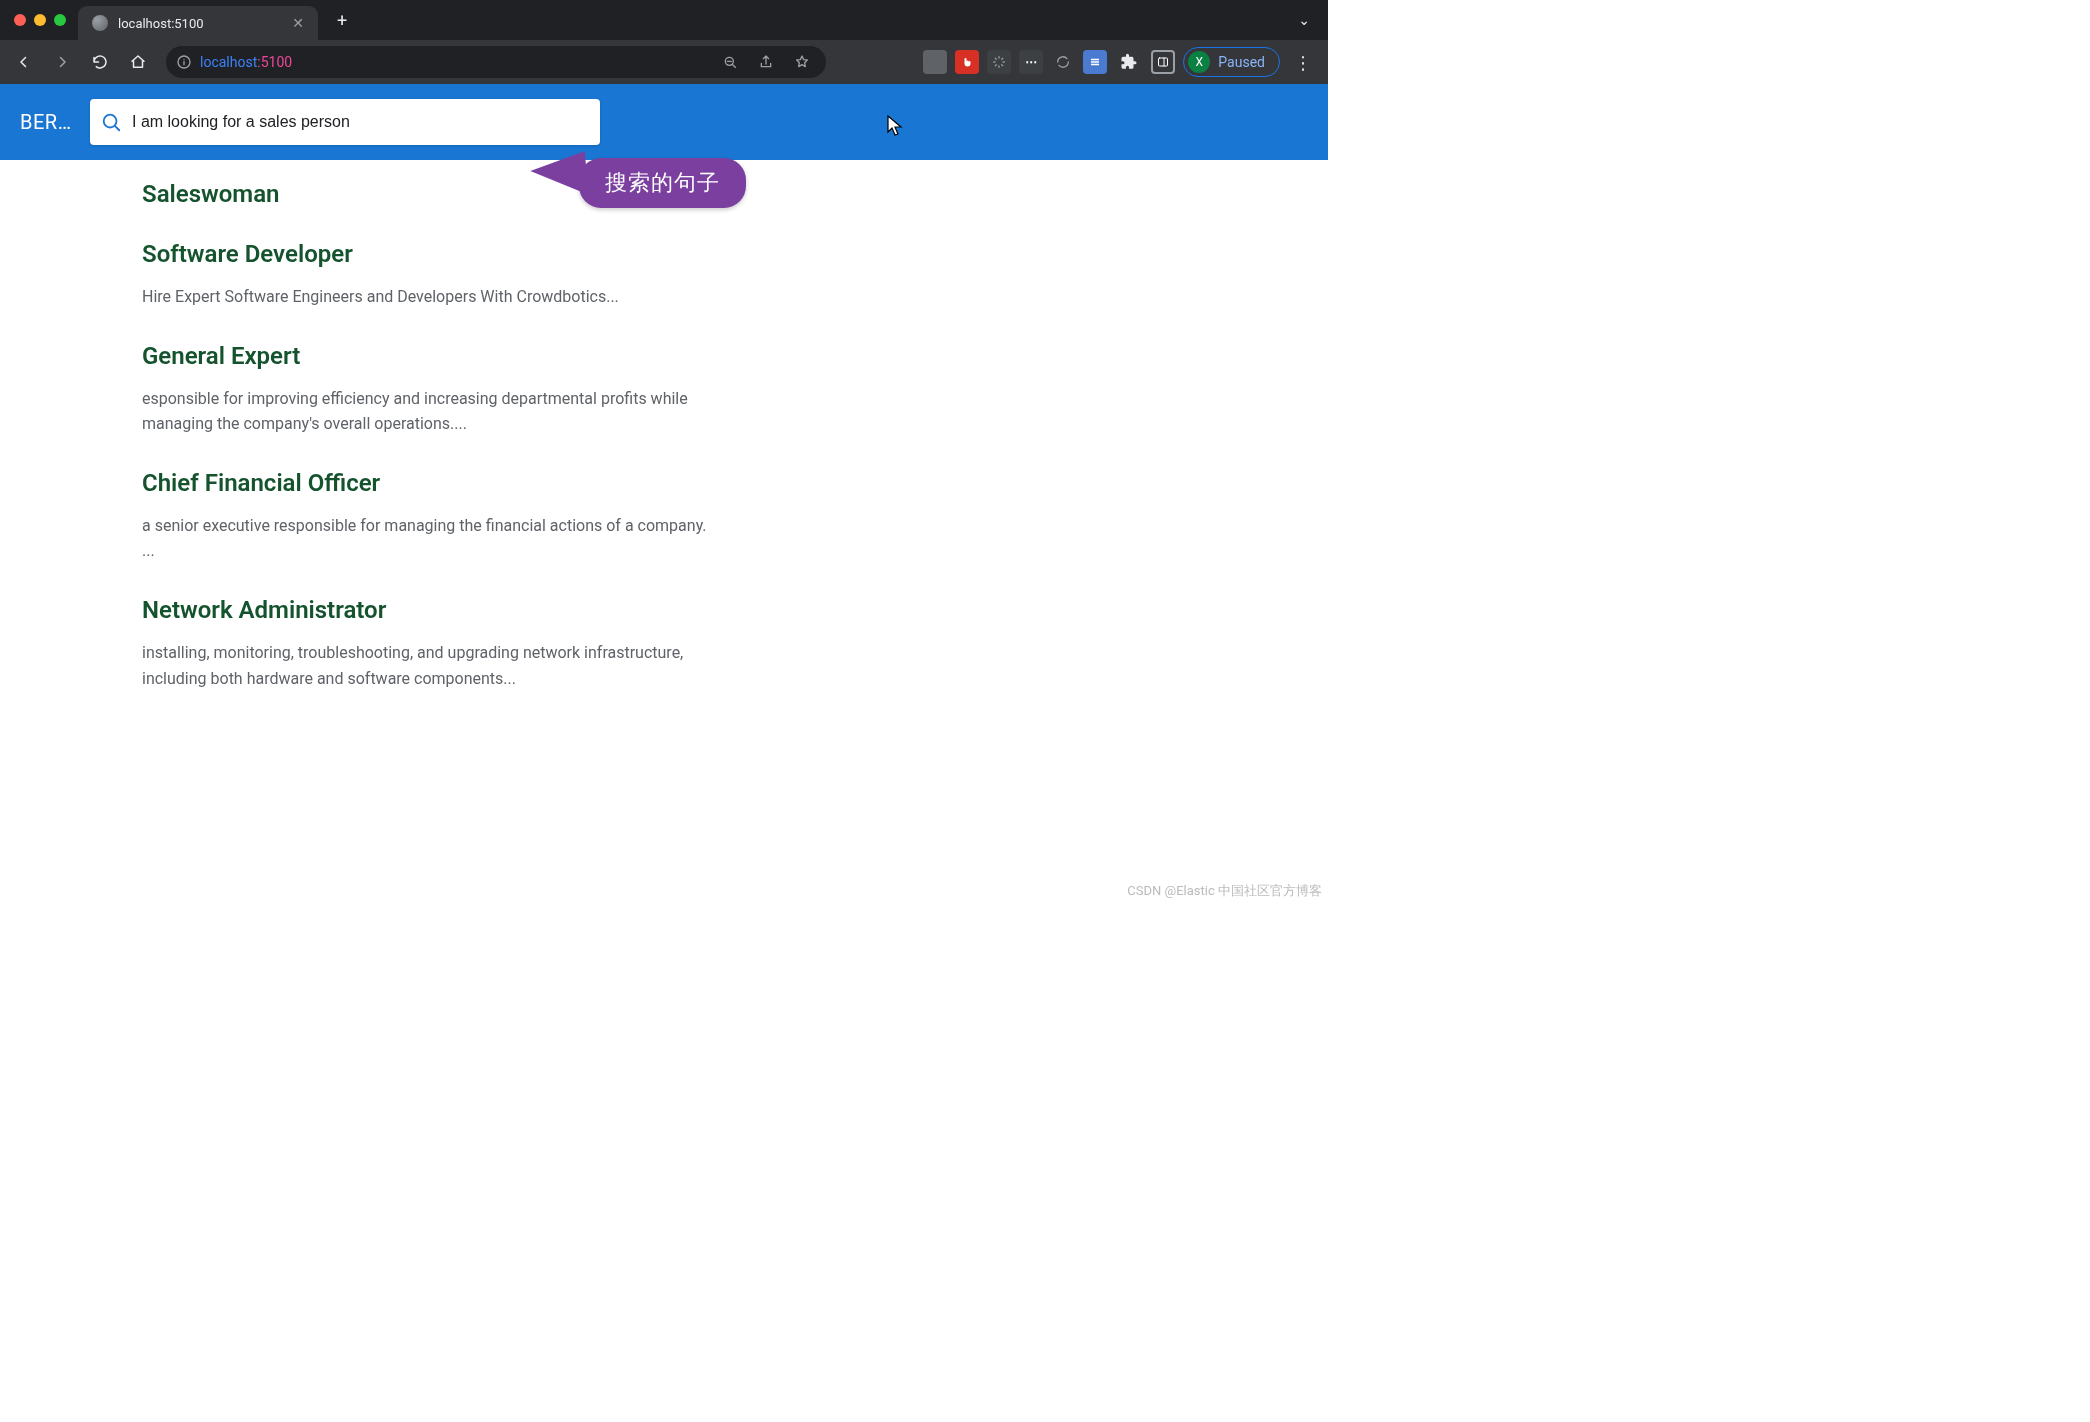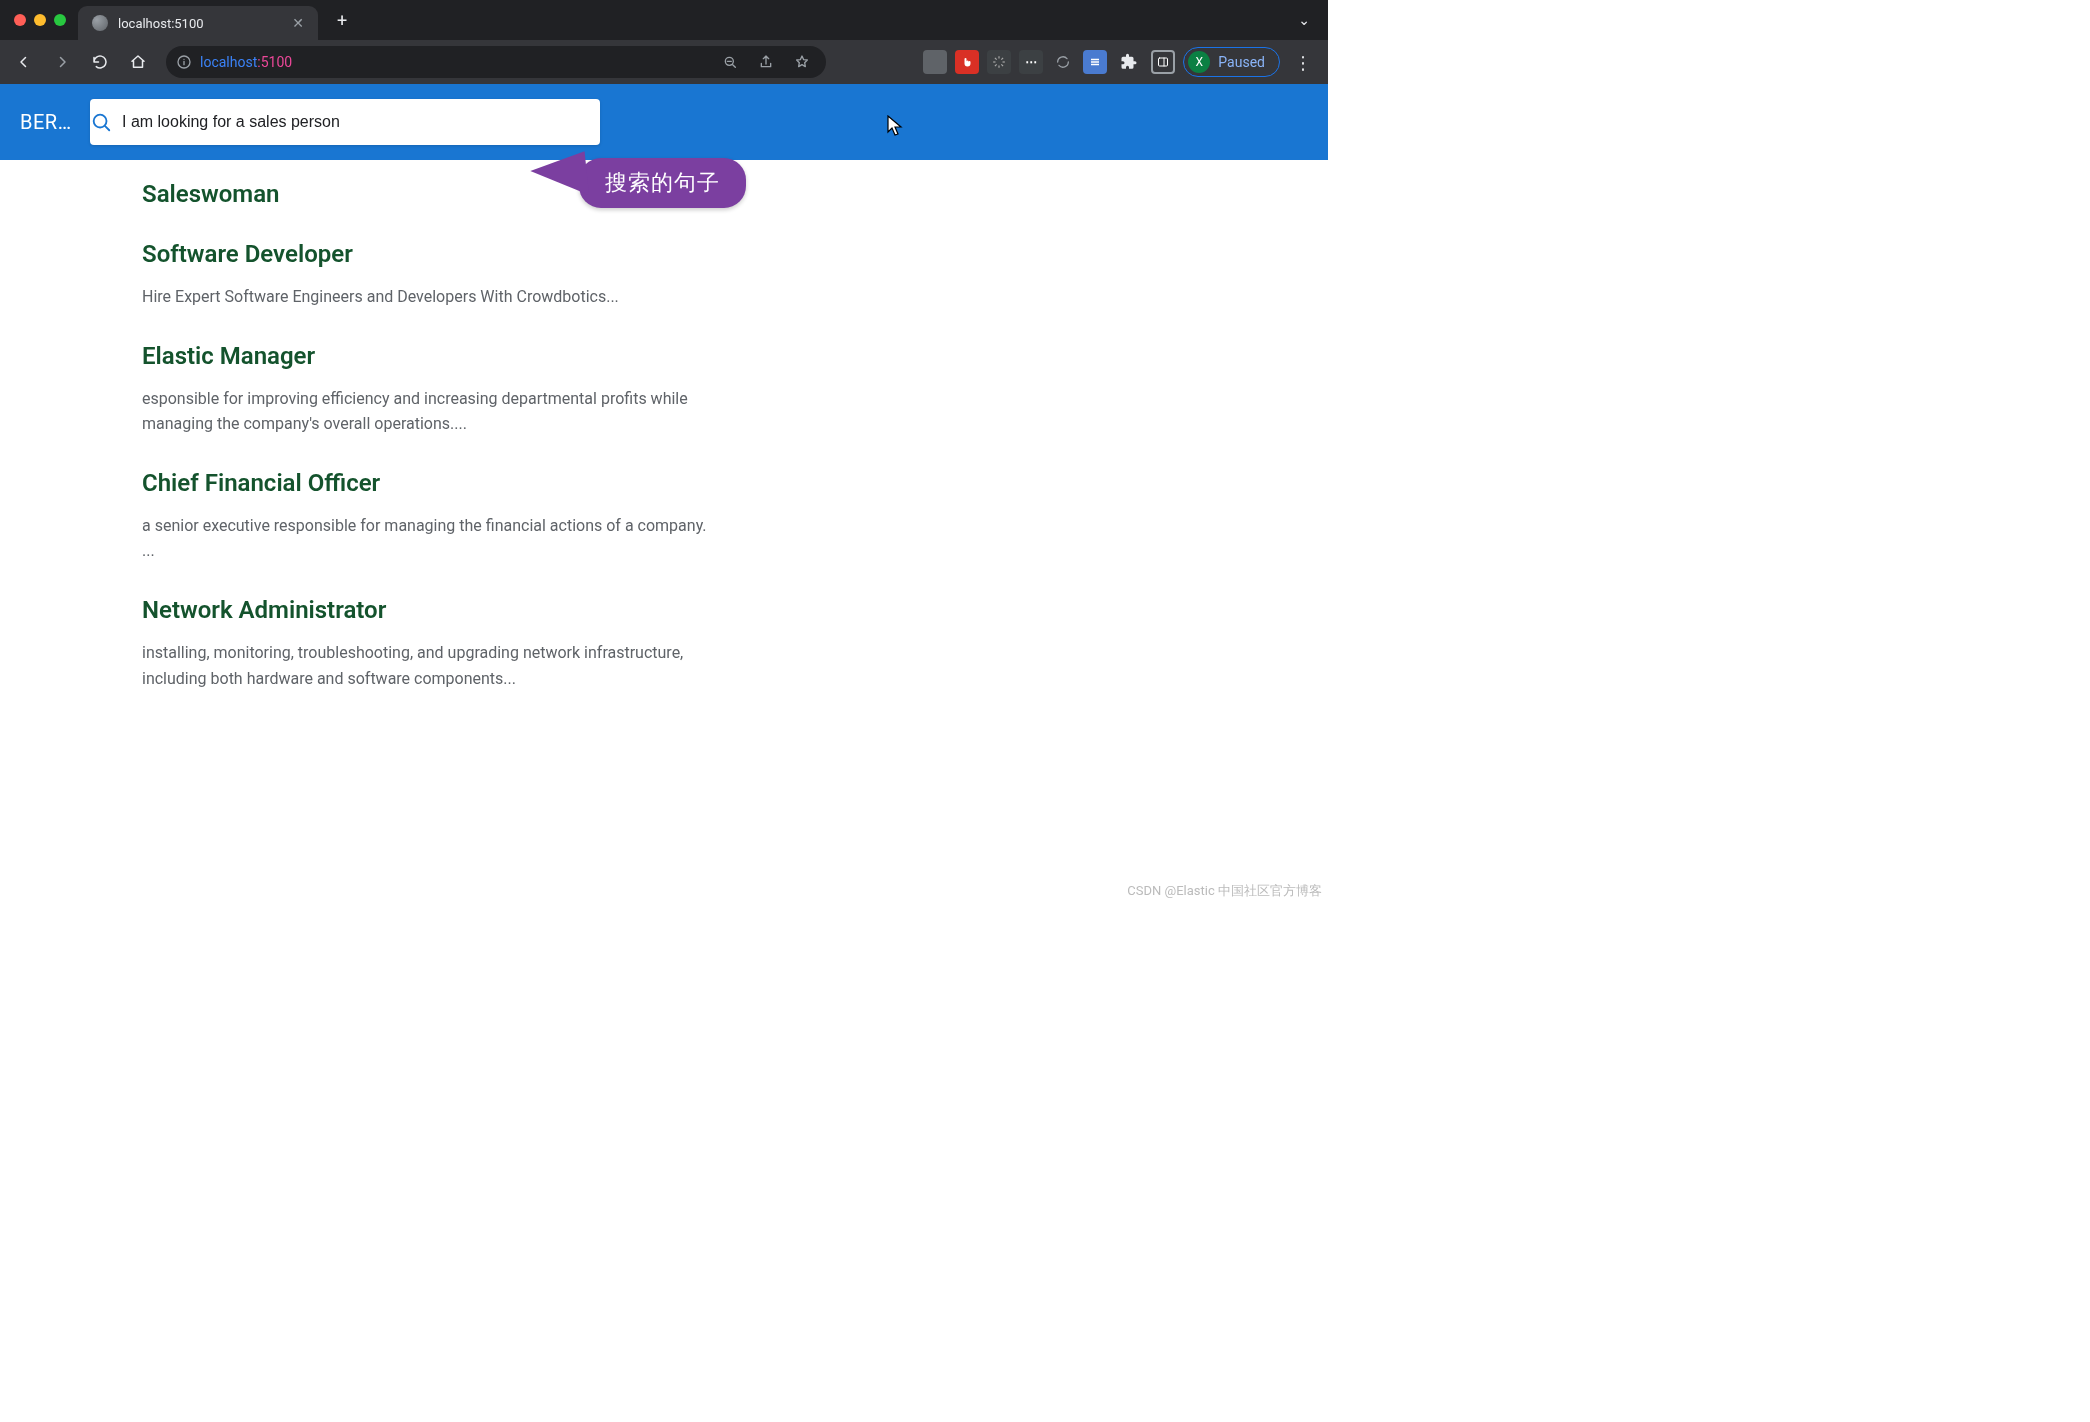--- a/index.html
+++ b/index.html
@@ -98,21 +98,21 @@
     position: relative;
   }
   .brand {
     font-size: 20px; letter-spacing: .5px;
     width: 54px; overflow: hidden; white-space: nowrap; text-overflow: ellipsis;
   }
   .searchbox {
     background: #fff; border-radius: 4px;
     height: 46px; width: 510px;
     display: flex; align-items: center; gap: 10px;
-    padding: 0 0;
+    padding: 0 10px;
     box-shadow: 0 1px 3px rgba(0,0,0,.15);
   }
   .searchbox svg { flex: 0 0 auto; }
   .searchbox input {
     border: none; outline: none; height: 100%; flex: 1 1 auto;
     font-size: 16px; color: #202124; background: transparent;
   }
 
   
   .callout {
@@ -309,21 +309,21 @@
 
 <div class="results">
   <div class="result">
     <h2>Saleswoman</h2>
   </div>
   <div class="result">
     <h2>Software Developer</h2>
     <p>Hire Expert Software Engineers and Developers With Crowdbotics...</p>
   </div>
   <div class="result">
-    <h2>Elastic Manager</h2>
+    <h2>General Expert</h2>
     <p>esponsible for improving efficiency and increasing departmental profits while managing the company's overall operations....</p>
   </div>
   <div class="result">
     <h2>Chief Financial Officer</h2>
     <p>a senior executive responsible for managing the financial actions of a company. ...</p>
   </div>
   <div class="result">
     <h2>Network Administrator</h2>
     <p>installing, monitoring, troubleshooting, and upgrading network infrastructure, including both hardware and software components...</p>
   </div>

